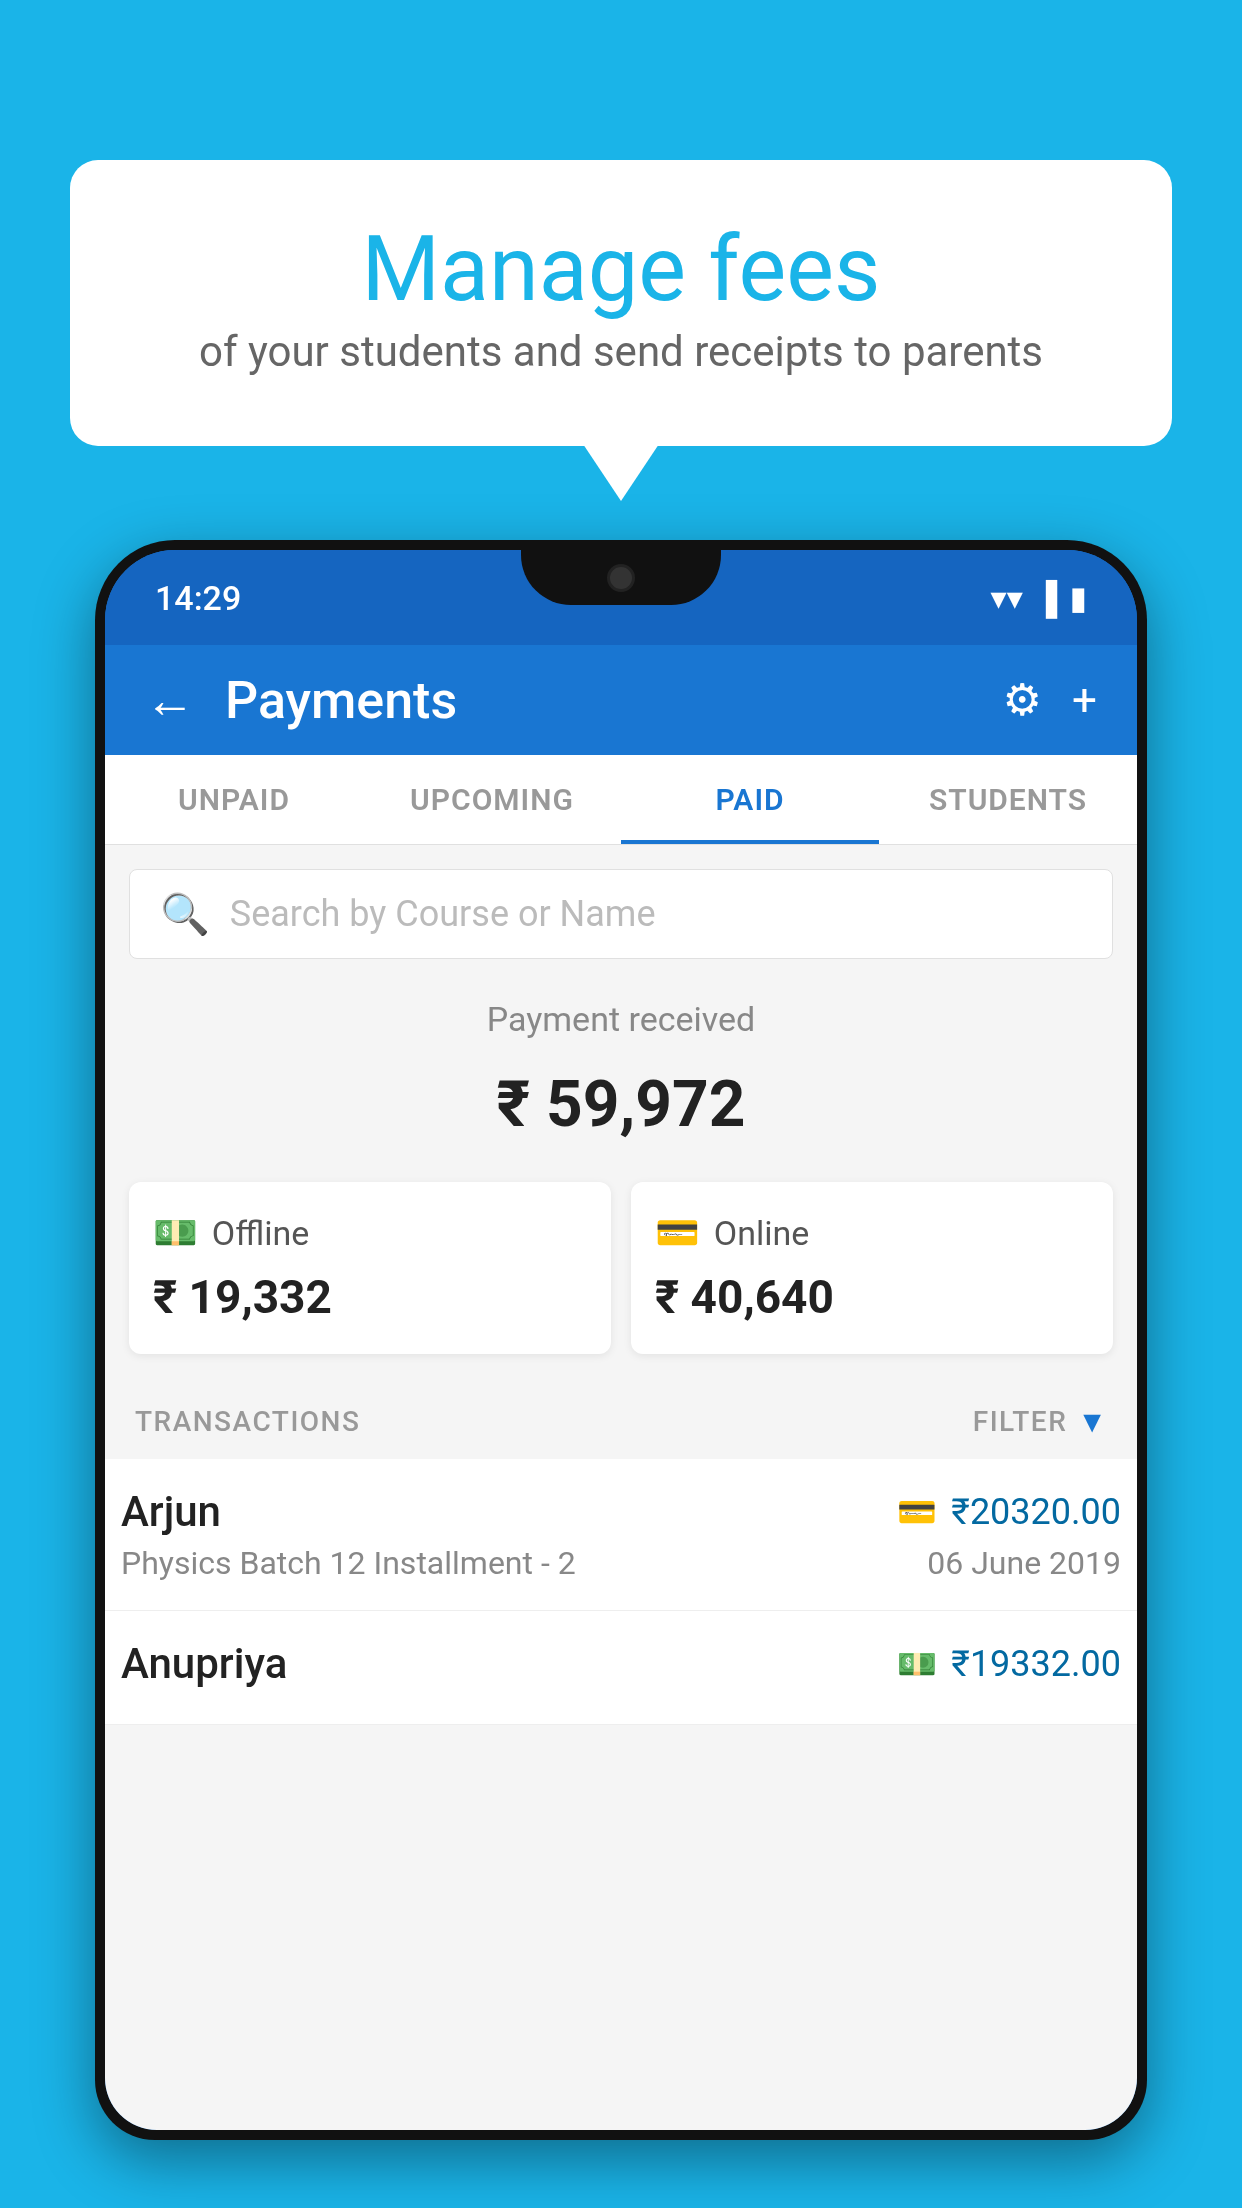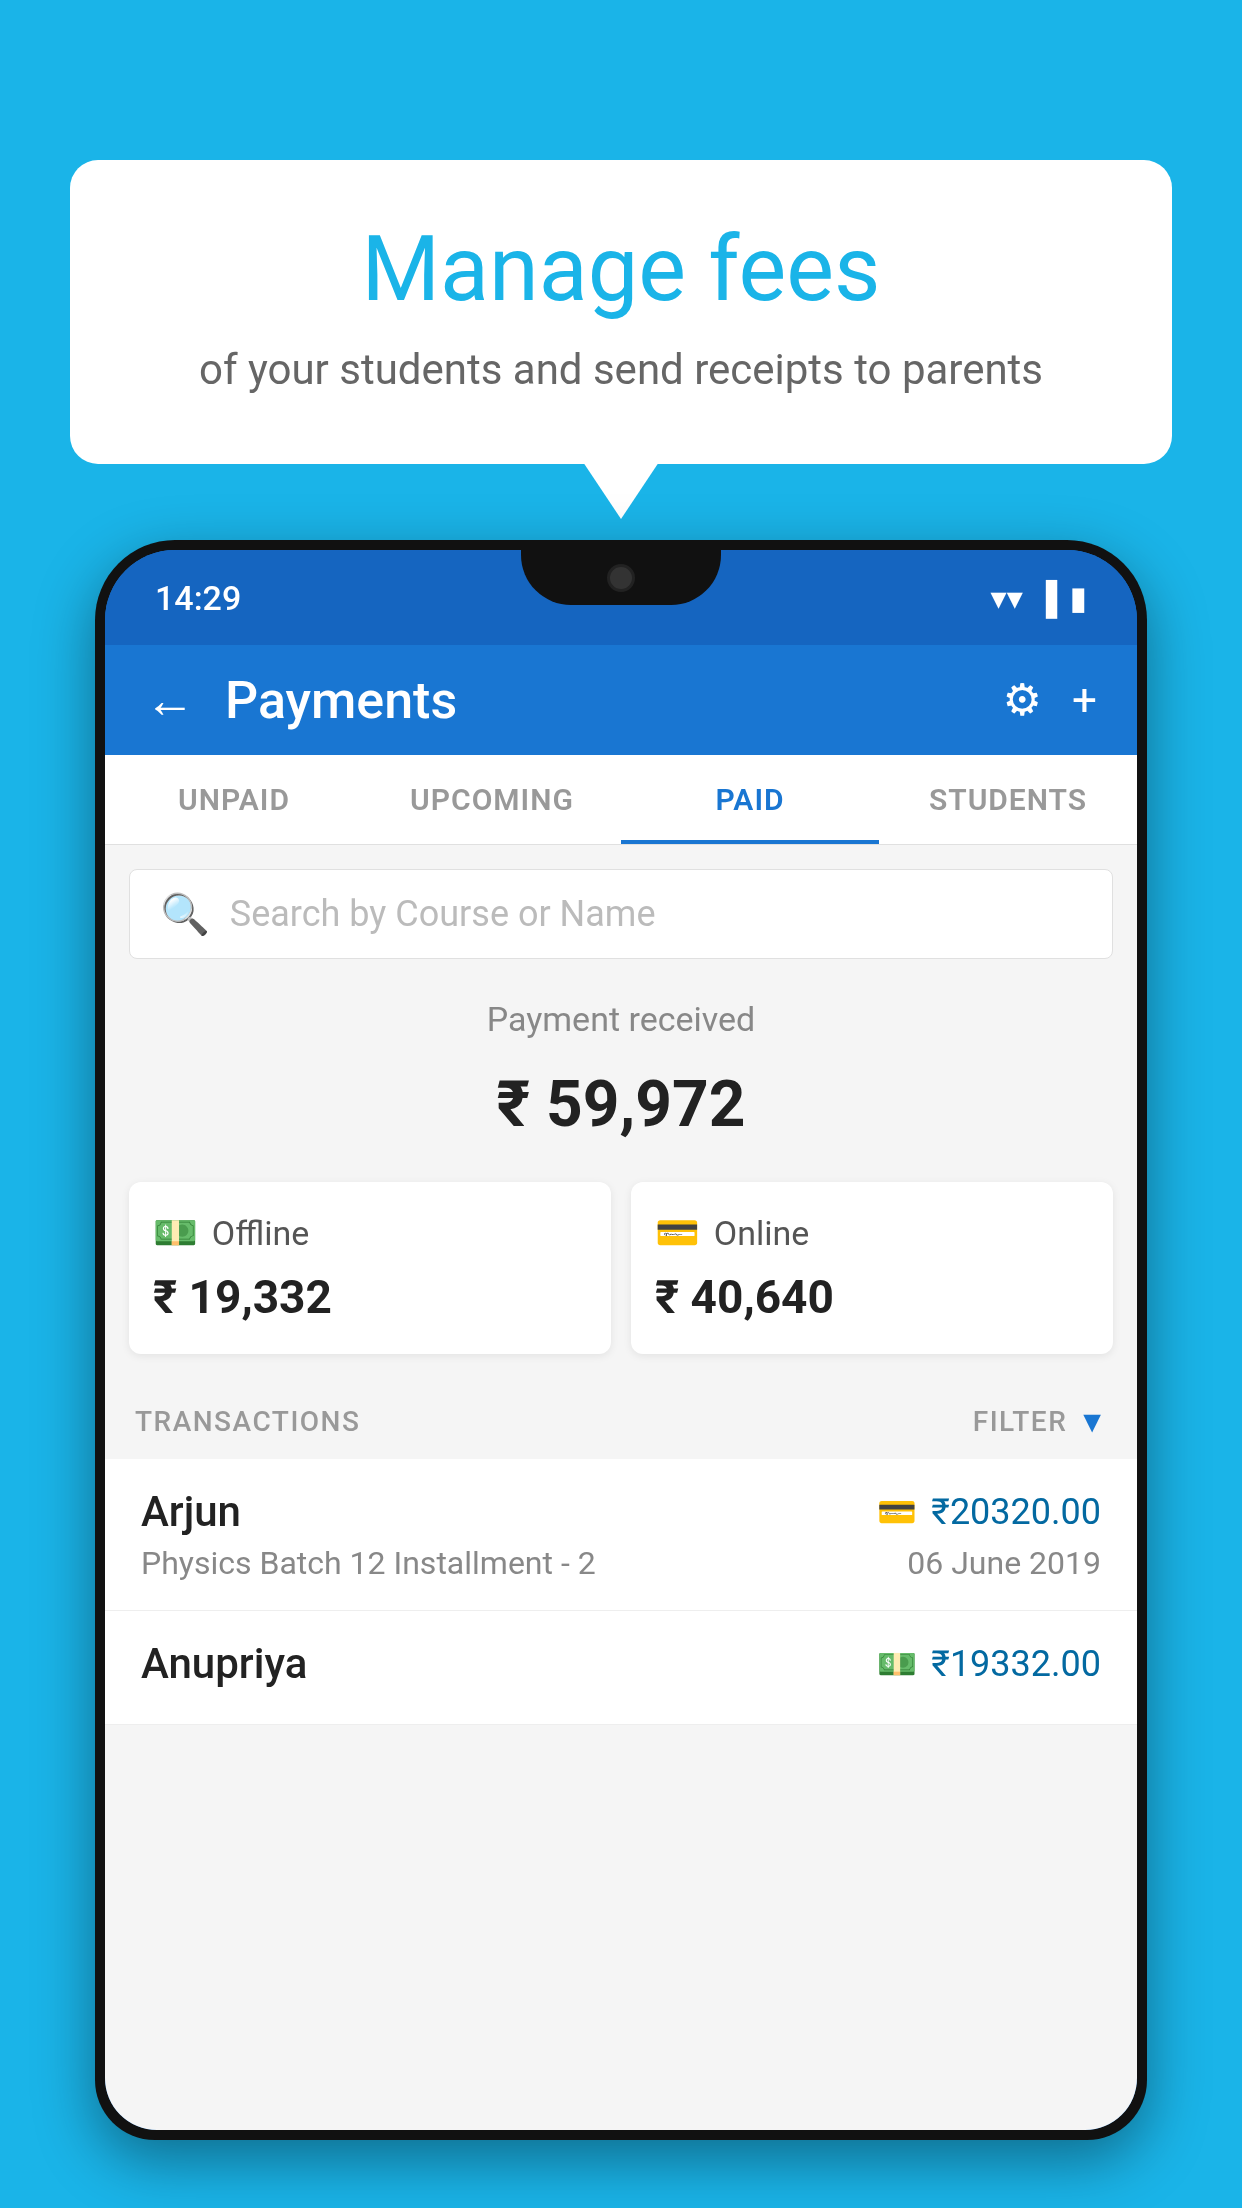--- a/index.html
+++ b/index.html
@@ -34,21 +34,21 @@
       height: 0;
       border-left: 40px solid transparent;
       border-right: 40px solid transparent;
       border-top: 60px solid white;
     }
     .speech-bubble-title {
       font-size: 90px;
       color: #1ab4e8;
       font-weight: 400;
       line-height: 1.1;
-      margin-bottom: 26px;
+      margin-bottom: 8px;
     }
     .speech-bubble-subtitle {
       font-size: 42px;
       color: #666;
       font-weight: 400;
     }
 
     
     .phone-wrapper {
       position: absolute;
@@ -285,21 +285,21 @@
       font-weight: 500;
     }
     .filter-icon {
       color: #1976d2;
       font-size: 30px;
     }
 
     
     .transaction-row {
       background: white;
-      padding: 28px 36px;
+      padding: 28px 16px;
       border-bottom: 1px solid #eee;
     }
     .transaction-top {
       display: flex;
       justify-content: space-between;
       align-items: center;
       margin-bottom: 8px;
     }
     .transaction-name {
       font-size: 42px;

